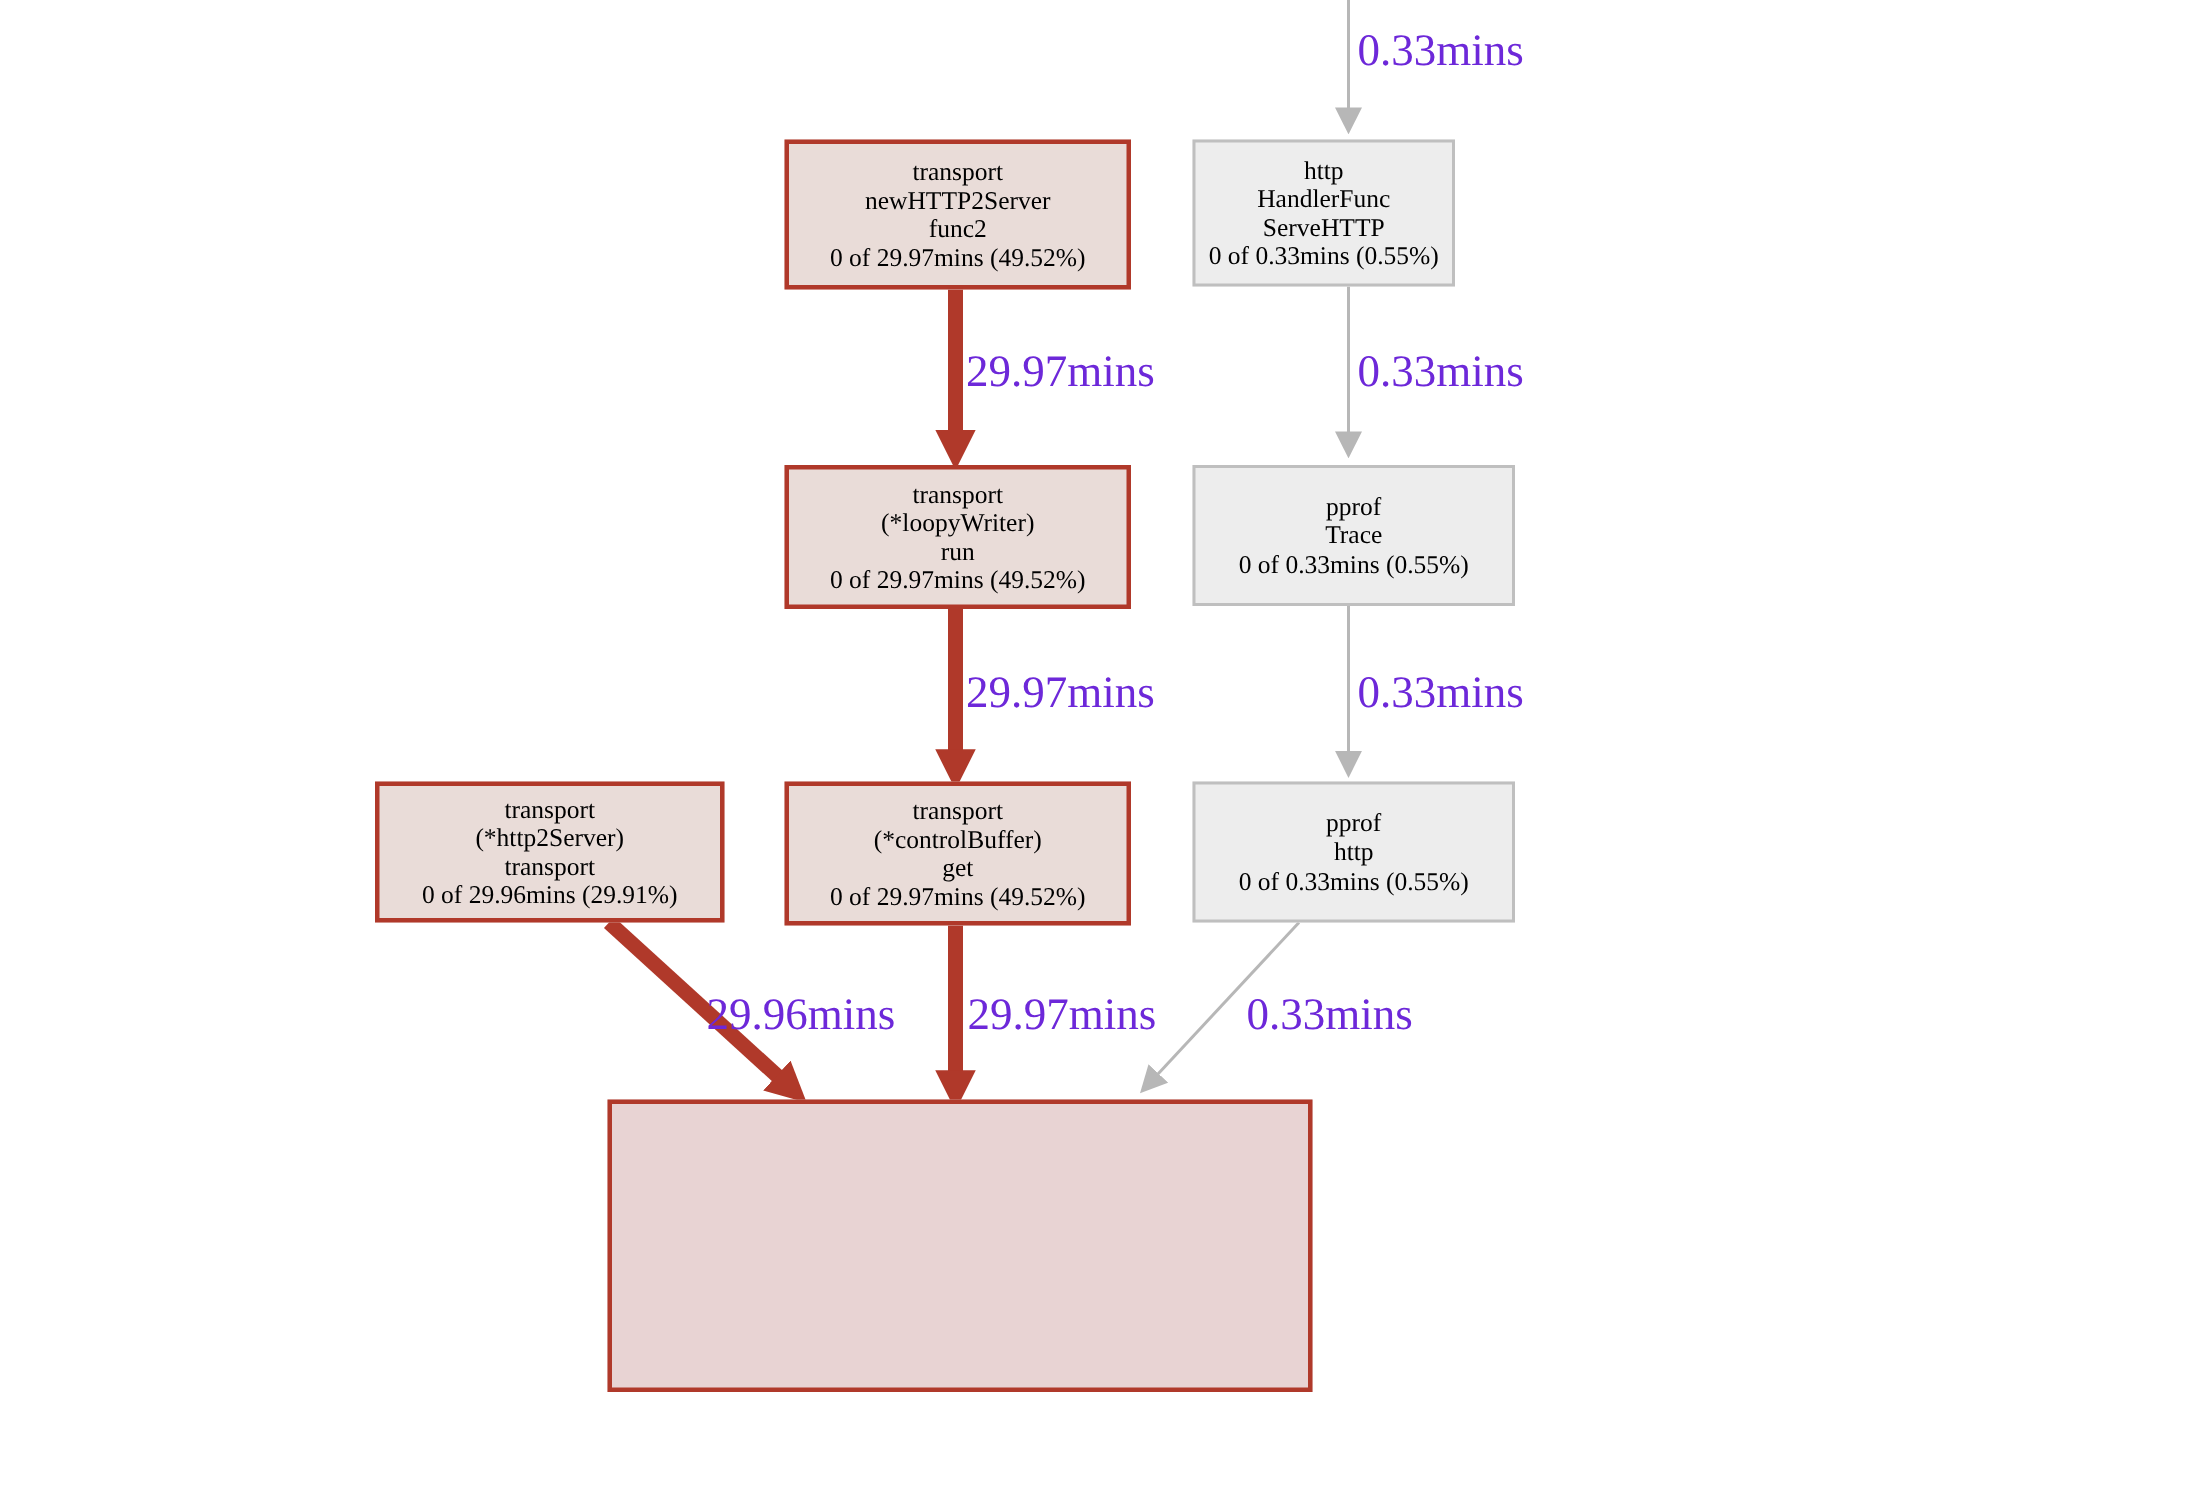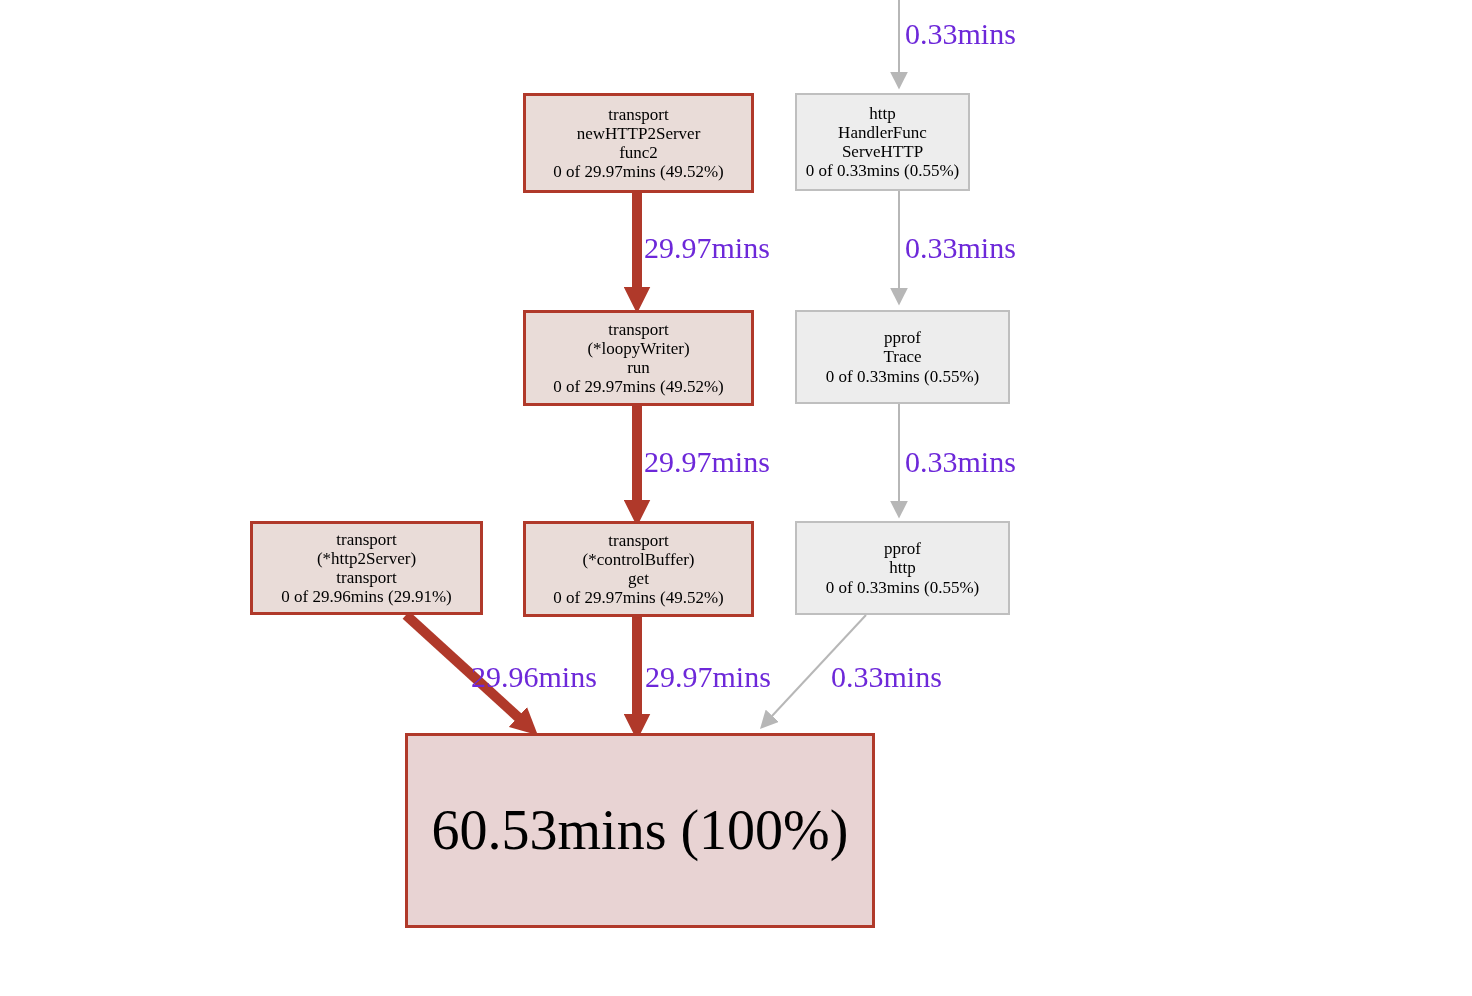--- a/index.html
+++ b/index.html
@@ -158,21 +158,20 @@
     <span class="line">0 of 29.97mins (49.52%)</span>
   </div>
 
   <div class="node cold" style="left:795px; top:521px; width:215px; height:94px;">
     <span class="line">pprof</span>
     <span class="line">http</span>
     <span class="line">0 of 0.33mins (0.55%)</span>
   </div>
 
   <div class="node root" style="left:405px; top:733px; width:470px; height:195px;">
-    <span class="line">60.53mins (100%)</span>
   </div>
 
   <div class="edge-label" style="left:905px; top:19px;">0.33mins</div>
 
   <div class="edge-label" style="left:644px; top:233px;">29.97mins</div>
 
   <div class="edge-label" style="left:905px; top:233px;">0.33mins</div>
 
   <div class="edge-label" style="left:644px; top:447px;">29.97mins</div>
 

